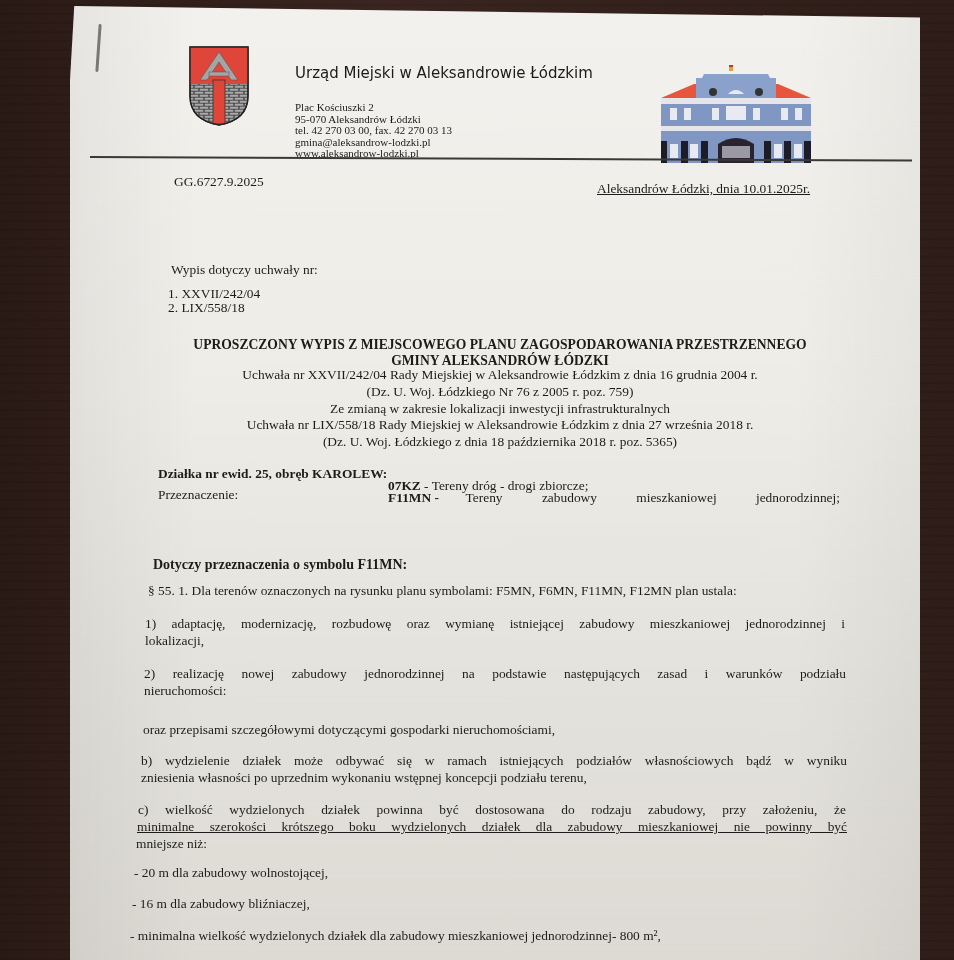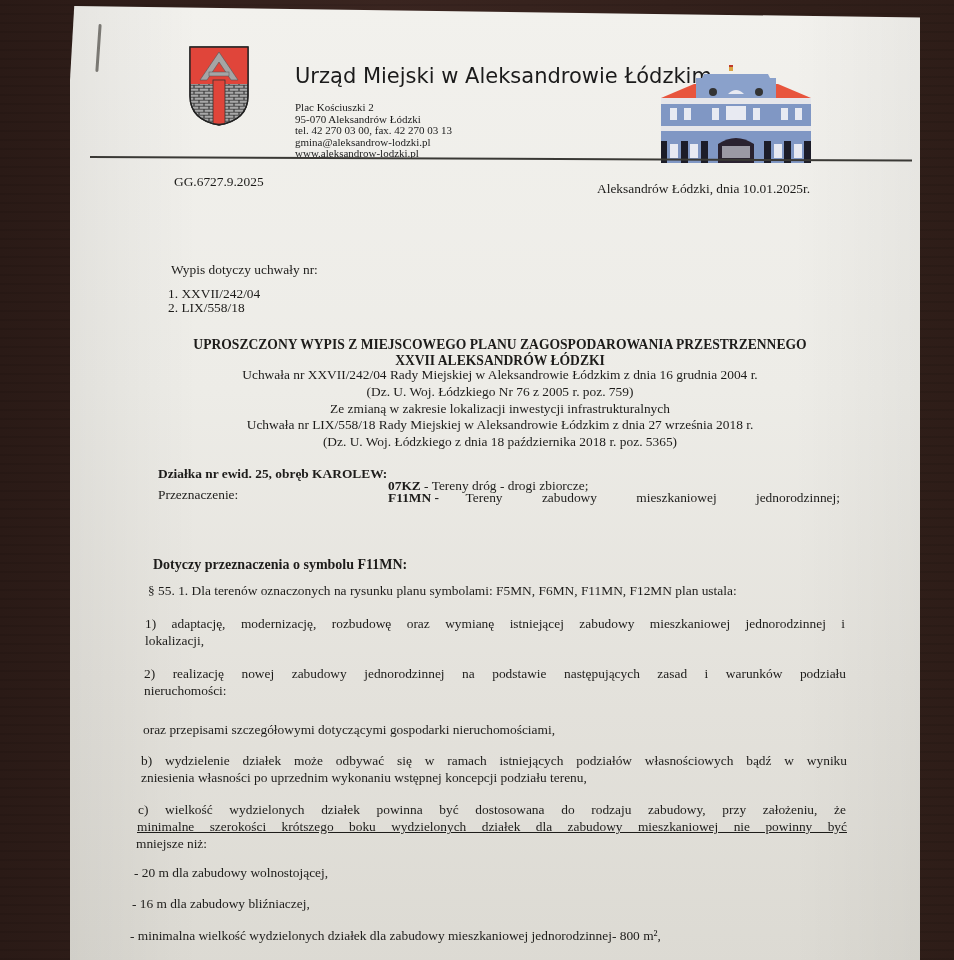--- a/index.html
+++ b/index.html
@@ -25,21 +25,21 @@
   }
   .sheet-shade {
     position:absolute; inset:0;
     background: linear-gradient(90deg, rgba(0,0,0,0.05) 0%, rgba(0,0,0,0) 15%, rgba(0,0,0,0) 85%, rgba(0,0,0,0.04) 100%);
     pointer-events:none;
   }
   .staple { position:absolute; left:27px; top:18px; width:3px; height:48px; background:#7a7873; border-radius:2px; transform:rotate(4deg); }
 
   
   .crest { position:absolute; left:119px; top:40px; width:60px; height:80px; }
-  .org-name { position:absolute; left:225px; top:58px; font-family:"DejaVu Sans", sans-serif; font-size:21px; color:#1b1b1b; white-space:nowrap; }
+  .org-name { position:absolute; left:225px; top:58px; font-family:"DejaVu Sans", sans-serif; font-size:15px; color:#1b1b1b; white-space:nowrap; }
   .org-contact { position:absolute; left:225px; top:96px; font-family:Liberation Serif, serif; font-size:11px; line-height:11.6px; color:#1b1b1b; }
   .townhall { position:absolute; left:586px; top:58px; width:160px; height:102px; }
   .header-rule { position:absolute; left:20px; top:150px; width:822px; height:1.5px; background:#3a3935; transform:rotate(0.25deg); transform-origin:left; }
 
   .t { position:absolute; white-space:nowrap; font-size:13.4px; }
   .b { font-weight:bold; }
   .c { text-align:center; }
   .just { text-align:justify; text-align-last:justify; white-space:normal; }
 </style>
 </head>
@@ -110,28 +110,28 @@
       <rect x="66" y="82" width="28" height="12" opacity="0.6"></rect>
     </g>
     <circle cx="57" cy="28" r="4" fill="#333"></circle>
       <circle cx="103" cy="28" r="4" fill="#333"></circle>
     <path d="M72 30 Q80 22 88 30 Z" fill="#e8eaf2"></path>
   </svg>
 
   <div class="header-rule"></div>
 
   <div class="t" style="left:104px; top:168px;">GG.6727.9.2025</div>
-  <div class="t" style="left:527px; top:175px;">Aleksandrów Łódzki, dnia 10.01.2025r.</div>
+  <div class="t" style="left:527px; top:175px;text-decoration:underline;">Aleksandrów Łódzki, dnia 10.01.2025r.</div>
 
   <div class="t" style="left:101px; top:256px;">Wypis dotyczy uchwały nr:</div>
   <div class="t" style="left:98px; top:280px;">1. XXVII/242/04</div>
   <div class="t" style="left:98px; top:294px;">2. LIX/558/18</div>
 
   <div class="t b c" style="left:80px; width:700px; top:331px; font-size:13.6px;">UPROSZCZONY WYPIS Z MIEJSCOWEGO PLANU ZAGOSPODAROWANIA PRZESTRZENNEGO</div>
-  <div class="t b c" style="left:80px; width:700px; top:347px; font-size:13.6px;">XXVII ALEKSANDRÓW ŁÓDZKI</div>
+  <div class="t b c" style="left:80px; width:700px; top:347px; font-size:13.6px;">GMINY ALEKSANDRÓW ŁÓDZKI</div>
   <div class="t c" style="left:80px; width:700px; top:361px;">Uchwała nr XXVII/242/04 Rady Miejskiej w Aleksandrowie Łódzkim z dnia 16 grudnia 2004 r.</div>
   <div class="t c" style="left:80px; width:700px; top:378px;">(Dz. U. Woj. Łódzkiego Nr 76 z 2005 r. poz. 759)</div>
   <div class="t c" style="left:80px; width:700px; top:395px;">Ze zmianą w zakresie lokalizacji inwestycji infrastrukturalnych</div>
   <div class="t c" style="left:80px; width:700px; top:411px;">Uchwała nr LIX/558/18 Rady Miejskiej w Aleksandrowie Łódzkim z dnia 27 września 2018 r.</div>
   <div class="t c" style="left:80px; width:700px; top:428px;">(Dz. U. Woj. Łódzkiego z dnia 18 października 2018 r. poz. 5365)</div>
 
   <div class="t b" style="left:88px; top:460px;">Działka nr ewid. 25, obręb KAROLEW:</div>
   <div class="t" style="left:88px; top:481px;">Przeznaczenie:</div>
   <div class="t" style="left:318px; top:484px; width:452px; display:flex; justify-content:space-between;">
     <span class="b">F11MN -</span>

